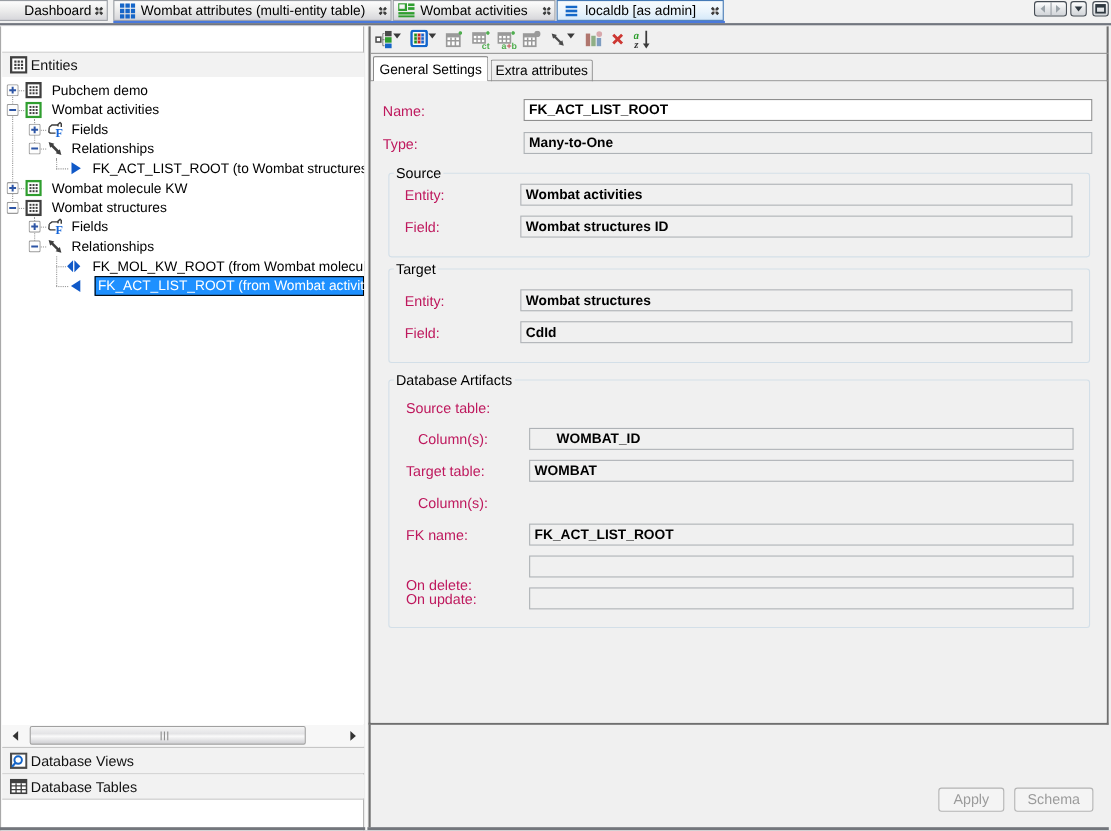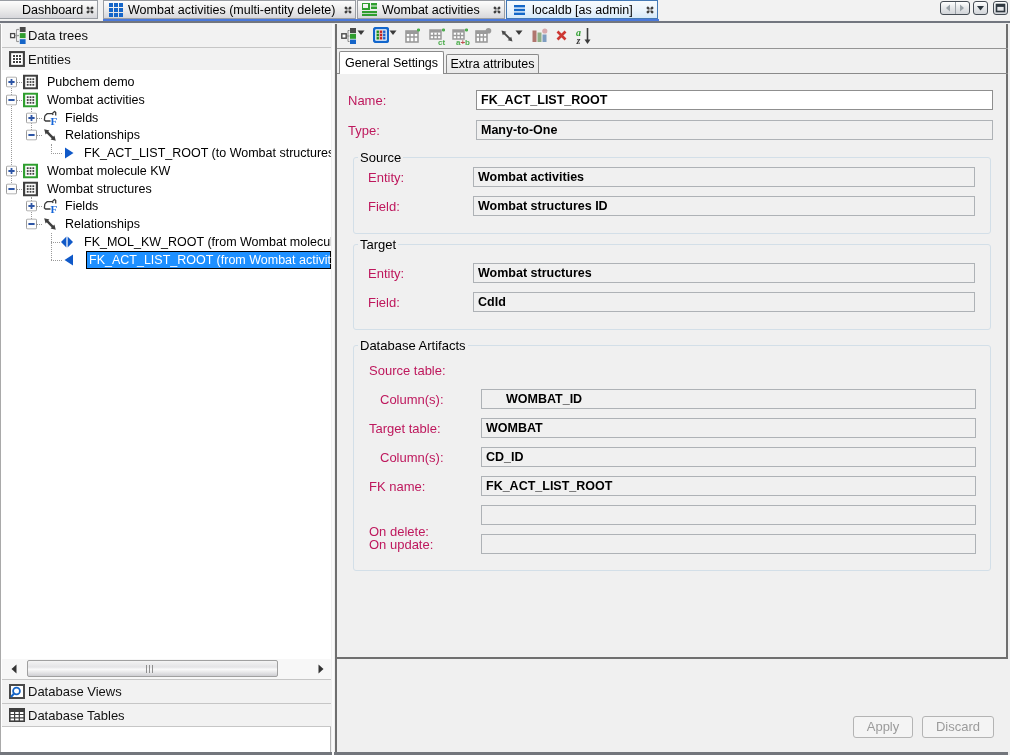--- a/index.html
+++ b/index.html
@@ -84,21 +84,21 @@
           <rect x="5" y="0" width="4" height="4"></rect>
           <rect x="10" y="0" width="4" height="4"></rect>
         <rect x="0" y="5" width="4" height="4"></rect>
           <rect x="5" y="5" width="4" height="4"></rect>
           <rect x="10" y="5" width="4" height="4"></rect>
         <rect x="0" y="10" width="4" height="4"></rect>
           <rect x="5" y="10" width="4" height="4"></rect>
           <rect x="10" y="10" width="4" height="4"></rect>
       </g>
     </svg>
-    <span class="lbl">Wombat activities (multi-entity delete)</span>
+    <span class="lbl">Wombat attributes (multi-entity table)</span>
     <svg class="closex" width="8" height="8" viewBox="0 0 9 9">
         <path d="M1.2 1.2 L7.8 7.8 M7.8 1.2 L1.2 7.8" stroke="#3c3c3c" stroke-width="2.6"></path>
         <path d="M4.5 2 V7 M2 4.5 H7" stroke="#f0f0f0" stroke-width="1"></path>
       </svg>
   </div>
 
   <div class="dtab" style="left:357px; width:148px; padding:0 3px 0 4px;">
     <svg width="15" height="13" viewBox="0 0 15 13" style="margin-right:5px;">
       <g fill="#2f9e2f">
         <rect x="0" y="0" width="7" height="6" fill="none" stroke="#2f9e2f" stroke-width="2"></rect>
@@ -146,31 +146,20 @@
     <svg width="13" height="12" viewBox="0 0 13 12">
         <rect x="2.5" y="2.5" width="8" height="7" fill="none" stroke="#2f3840" stroke-width="1.6"></rect>
         <rect x="2.5" y="2.5" width="8" height="2.4" fill="#2f3840"></rect>
       </svg>
   </div>
 </div>
 <div id="bluestrip"></div>
 <div id="topline"></div>
 <div id="leftpanel">
 
-  <div class="lhead" style="top:0px; height:23px;">
-    <svg class="ic" width="17" height="17" viewBox="0 0 17 17">
-      <rect x="1.6" y="6.6" width="4" height="4" fill="#fff" stroke="#4a4a4a" stroke-width="1.3"></rect>
-      <path d="M7.5 2.5 L7.5 14.5 M5.8 8.6 L7.5 8.6 M7.5 2.5 L9 2.5 M7.5 8.6 L9 8.6 M7.5 14.5 L9 14.5" stroke="#8f8f8f" stroke-width="0.9" fill="none"></path>
-      <path d="M8.8 1.4 L10.2 2.5 L8.8 3.6 Z M8.8 7.5 L10.2 8.6 L8.8 9.7 Z M8.8 13.4 L10.2 14.5 L8.8 15.6 Z" fill="#8f8f8f"></path>
-      <rect x="10.8" y="0" width="5.8" height="5" fill="#4a4a4a"></rect>
-      <rect x="10.8" y="6.1" width="5.8" height="5" fill="#2f9e2f"></rect>
-      <rect x="10.8" y="12.2" width="5.8" height="4.8" fill="#1565c8"></rect>
-    </svg>
-    <span class="t">Data trees</span>
-  </div>
   <div class="lsep" style="top:23px;"></div>
 
   <div class="lhead" style="top:24px; height:22px;">
     <svg class="ic" width="16" height="16" viewBox="0 0 16 16">
       <rect x="1.1" y="1.1" width="13.8" height="13.8" fill="#fff" stroke="#3f3f3f" stroke-width="2.1"></rect>
       <g fill="#3f3f3f">
         <rect x="4" y="4" width="2" height="2"></rect>
           <rect x="7" y="4" width="2" height="2"></rect>
           <rect x="10" y="4" width="2" height="2"></rect>
         <rect x="4" y="7" width="2" height="2"></rect>
@@ -520,29 +509,28 @@
 
     <div class="grp" style="left:16px; top:271px; width:638px; height:226px;">
         <span class="gt">Database Artifacts</span>
       </div>
     <div class="flabel" style="left:32px; top:289px;">Source table:</div>
     <div class="flabel" style="left:43px; top:318px;">Column(s):</div>
     <div class="finput fdis" style="left:144px; top:315px; width:495px; height:20px;padding-left:24px;">WOMBAT_ID</div>
     <div class="flabel" style="left:32px; top:347px;">Target table:</div>
     <div class="finput fdis" style="left:144px; top:344px; width:495px; height:20px;">WOMBAT</div>
     <div class="flabel" style="left:43px; top:376px;">Column(s):</div>
-    <div class="finput fdis" style="left:144px; top:373px; width:495px; height:20px;">CD_ID</div>
     <div class="flabel" style="left:32px; top:405px;">FK name:</div>
     <div class="finput fdis" style="left:144px; top:402px; width:495px; height:20px;">FK_ACT_LIST_ROOT</div>
     <div class="flabel" style="left:32px; top:434px;margin-top:16px;">On delete:</div>
     <div class="finput fdis" style="left:144px; top:431px; width:495px; height:20px;"></div>
     <div class="flabel" style="left:32px; top:463px;">On update:</div>
     <div class="finput fdis" style="left:144px; top:460px; width:495px; height:20px;"></div>
   </div>
 </div>
 <div id="btnbar">
   <div class="pbtn" style="left:518px; top:57px; width:60px; height:22px; line-height:20px;">Apply</div>
-  <div class="pbtn" style="left:587px; top:57px; width:72px; height:22px; line-height:20px;">Discard</div>
+  <div class="pbtn" style="left:587px; top:57px; width:72px; height:22px; line-height:20px;">Schema</div>
 </div>
 <div id="bottomstrip"></div>
 <div id="rightmargin"></div>
 <div id="divider"></div>
 <div style="position:absolute; left:335px; top:659px; width:2px; height:93px; background:#6f6f6f;"></div>
 
 </body></html>

